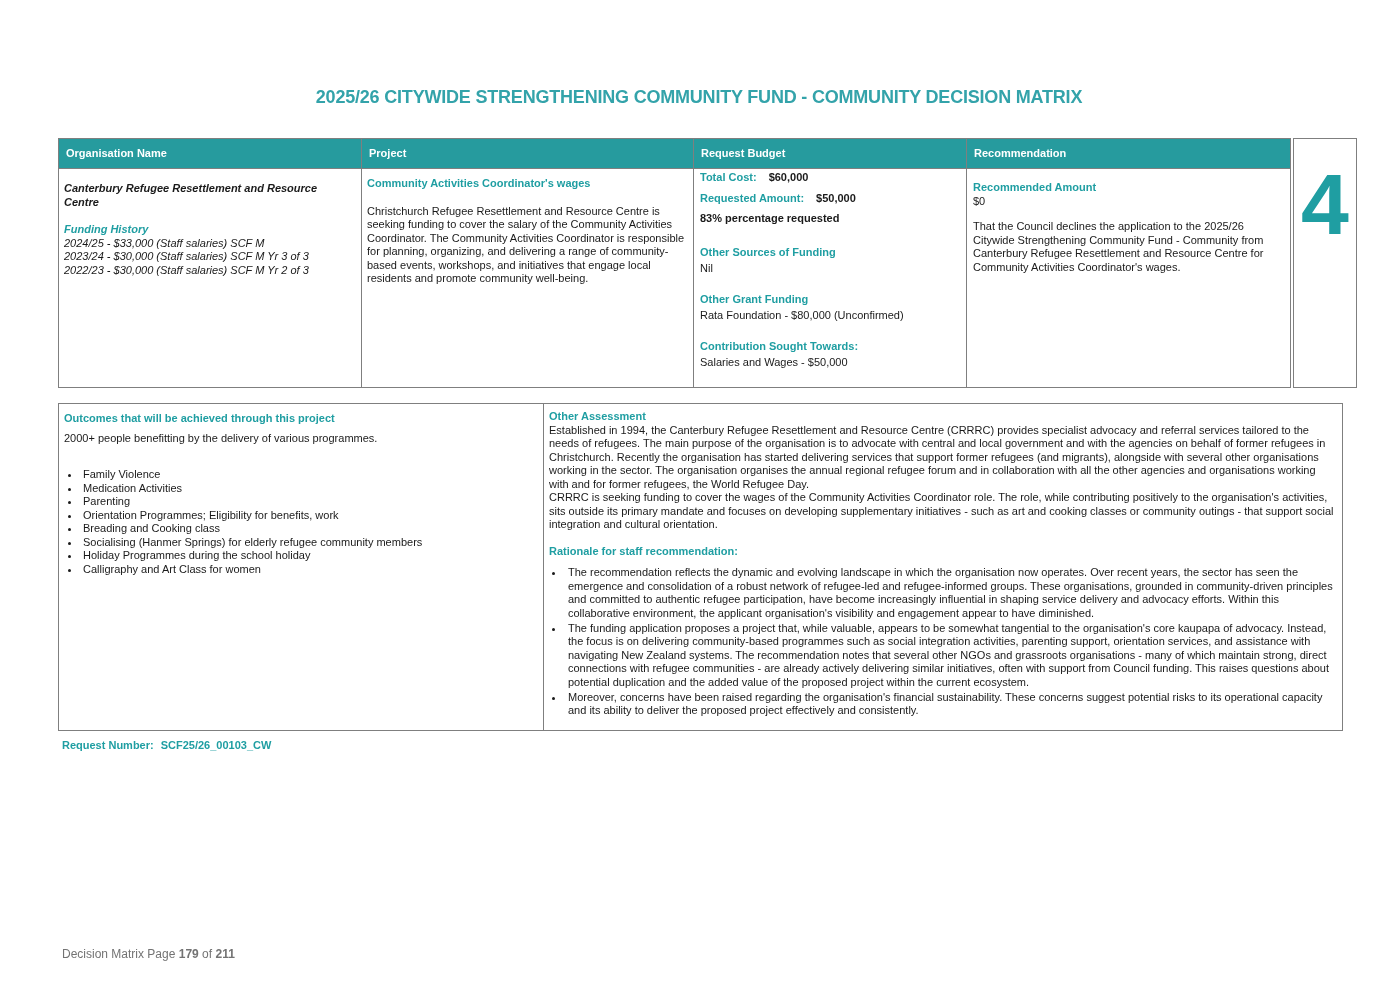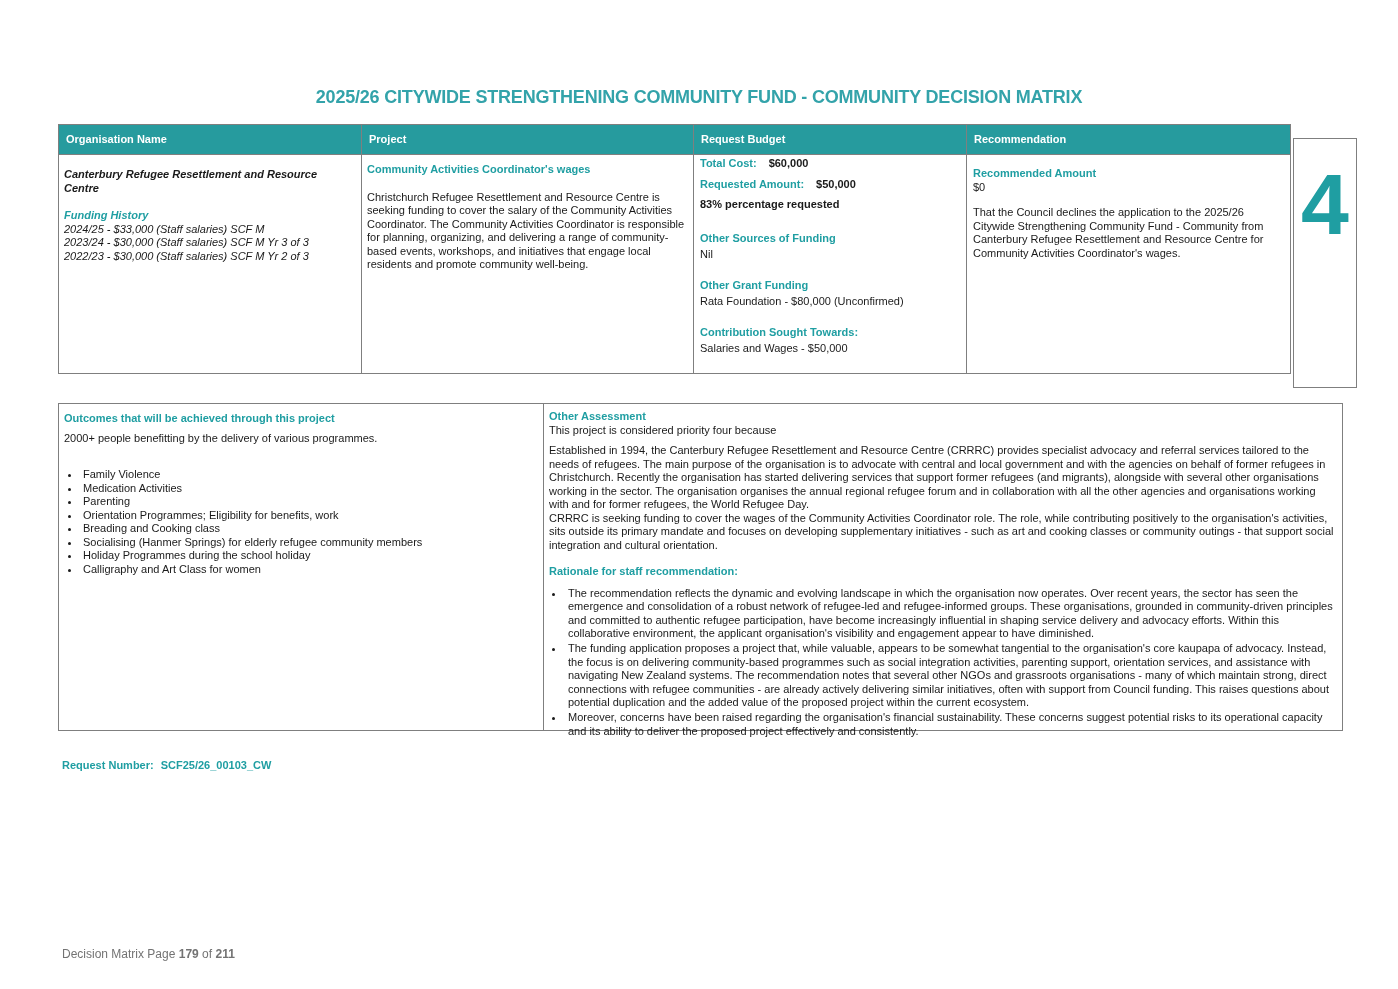--- a/index.html
+++ b/index.html
@@ -13,21 +13,21 @@
 
   .doc-title {
     position:absolute; top:86px; left:0; width:100%;
     text-align:center; color:var(--title);
     font-size:18px; line-height:22px; font-weight:bold; letter-spacing:-0.2px;
     margin:0;
   }
 
   
   .matrix-table {
-    position:absolute; left:58px; top:124px; width:1233px; height:250px;
+    position:absolute; left:58px; top:138px; width:1233px; height:250px;
     display:flex; border:1px solid var(--border);
   }
   .col { display:flex; flex-direction:column; }
   .col + .col { border-left:1px solid var(--border); }
   .col-1 { width:302px; } .col-2 { width:332px; } .col-3 { width:273px; } .col-4 { flex:1; }
   .th {
     height:30px; background:var(--header_bg); color:var(--header_text);
     font-weight:bold; display:flex; align-items:center; padding:0 6px 0 7px;
     border-bottom:1px solid var(--border); flex:0 0 auto;
   }
@@ -77,21 +77,21 @@
   ul.dots { margin:2px 0 0 0; padding-left:17px; list-style:disc; }
   ul.dots li { padding-left:2px; margin-bottom:0.5px; line-height:13px; }
 
   .sa-head { color:var(--accent); font-weight:bold; }
   .sa-priority { margin-bottom:7px; }
   .sa-paras p { margin:0; line-height:13.5px; }
   .rationale-h { color:var(--accent); font-weight:bold; margin:13px 0 8px 0; }
   ul.rationale { margin:0; padding-left:16px; list-style:disc; }
   ul.rationale li { padding-left:3px; margin-bottom:1.5px; line-height:13.5px; }
 
-  .request-line { position:absolute; left:62px; top:759px; color:var(--accent); font-weight:bold; }
+  .request-line { position:absolute; left:62px; top:739px; color:var(--accent); font-weight:bold; }
   .request-line .val { margin-left:7px; }
 
   .page-footer { position:absolute; left:62px; top:948px; font-size:12px; color:#737373; }
   .page-footer .num { font-weight:bold; }
 </style>
 </head>
 <body>
 
 <h1 class="doc-title">2025/26 CITYWIDE STRENGTHENING COMMUNITY FUND - COMMUNITY DECISION MATRIX</h1>
 
@@ -164,21 +164,20 @@
         <li>Orientation Programmes; Eligibility for benefits, work</li>
         <li>Breading and Cooking class</li>
         <li>Socialising (Hanmer Springs) for elderly refugee community members</li>
         <li>Holiday Programmes during the school holiday</li>
         <li>Calligraphy and Art Class for women</li>
       </ul>
   </div>
 
   <div class="panel-right">
     <div class="sa-head">Other Assessment</div>
-    <div class="sa-priority">This project is considered priority four because</div>
     <div class="sa-paras">
         <p>Established in 1994, the Canterbury Refugee Resettlement and Resource Centre (CRRRC) provides specialist advocacy and referral services tailored to the needs of refugees. The main purpose of the organisation is to advocate with central and local government and with the agencies on behalf of former refugees in Christchurch. Recently the organisation has started delivering services that support former refugees (and migrants), alongside with several other organisations working in the sector. The organisation organises the annual regional refugee forum and in collaboration with all the other agencies and organisations working with and for former refugees, the World Refugee Day.</p>
         <p>CRRRC is seeking funding to cover the wages of the Community Activities Coordinator role. The role, while contributing positively to the organisation's activities, sits outside its primary mandate and focuses on developing supplementary initiatives - such as art and cooking classes or community outings - that support social integration and cultural orientation.</p>
       </div>
     <div class="rationale-h">Rationale for staff recommendation:</div>
     <ul class="rationale">
         <li>The recommendation reflects the dynamic and evolving landscape in which the organisation now operates. Over recent years, the sector has seen the emergence and consolidation of a robust network of refugee-led and refugee-informed groups. These organisations, grounded in community-driven principles and committed to authentic refugee participation, have become increasingly influential in shaping service delivery and advocacy efforts. Within this collaborative environment, the applicant organisation's visibility and engagement appear to have diminished.</li>
         <li>The funding application proposes a project that, while valuable, appears to be somewhat tangential to the organisation's core kaupapa of advocacy. Instead, the focus is on delivering community-based programmes such as social integration activities, parenting support, orientation services, and assistance with navigating New Zealand systems. The recommendation notes that several other NGOs and grassroots organisations - many of which maintain strong, direct connections with refugee communities - are already actively delivering similar initiatives, often with support from Council funding. This raises questions about potential duplication and the added value of the proposed project within the current ecosystem.</li>
         <li>Moreover, concerns have been raised regarding the organisation's financial sustainability. These concerns suggest potential risks to its operational capacity and its ability to deliver the proposed project effectively and consistently.</li>
       </ul>

